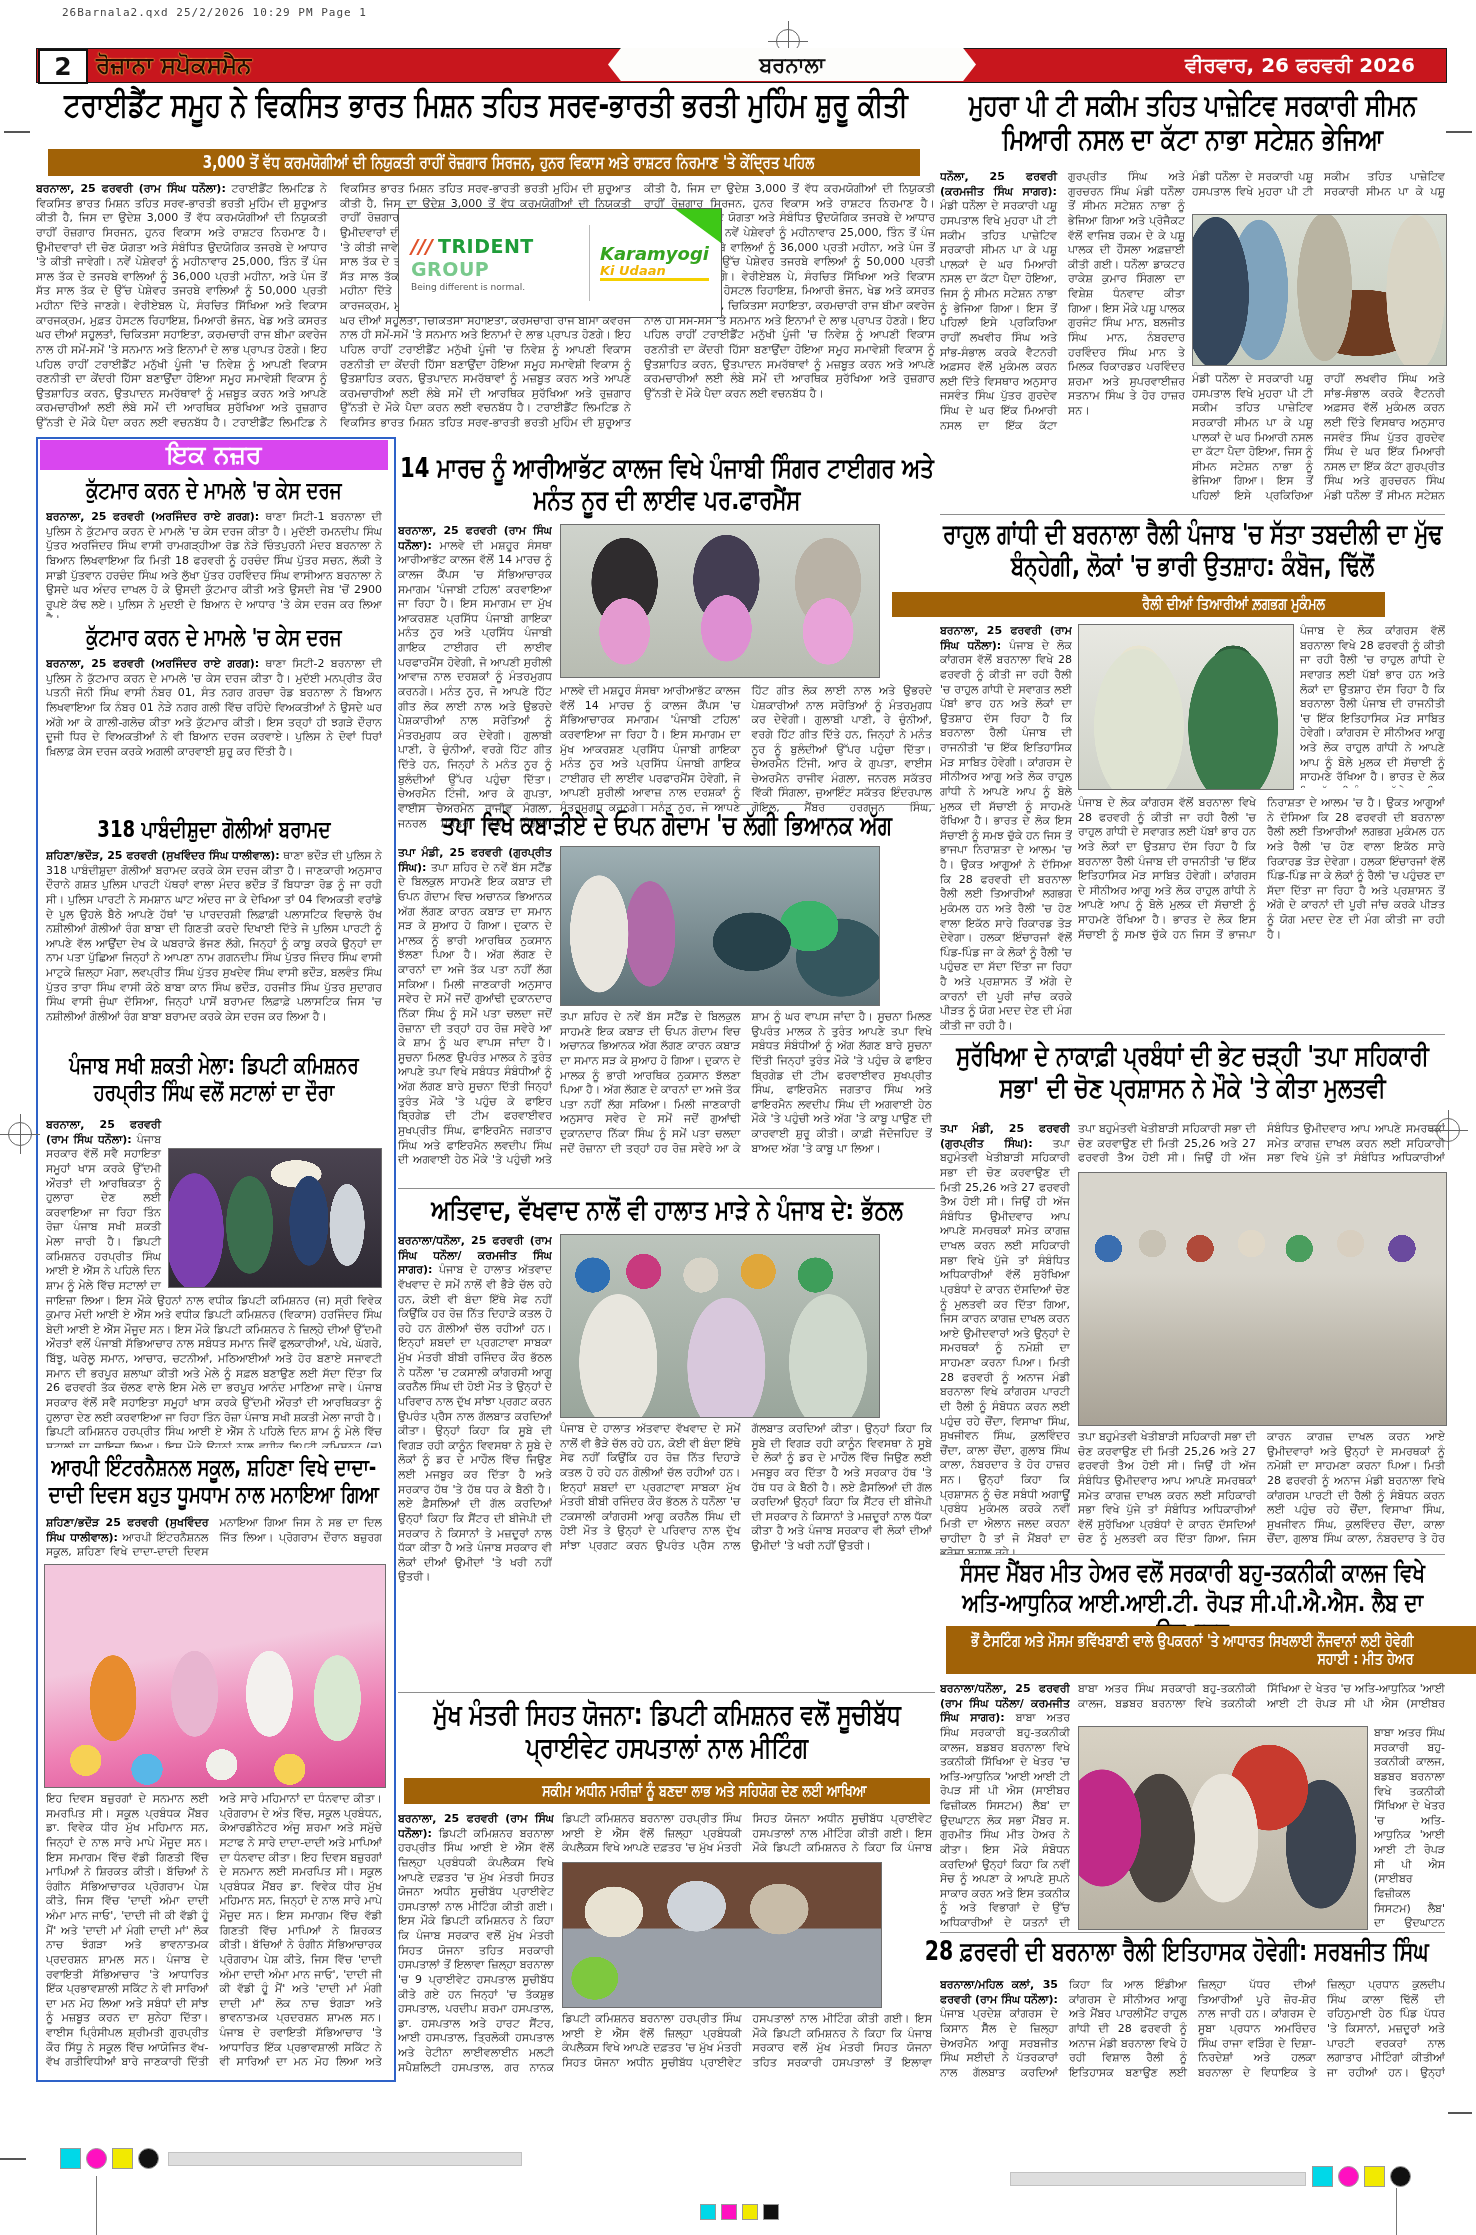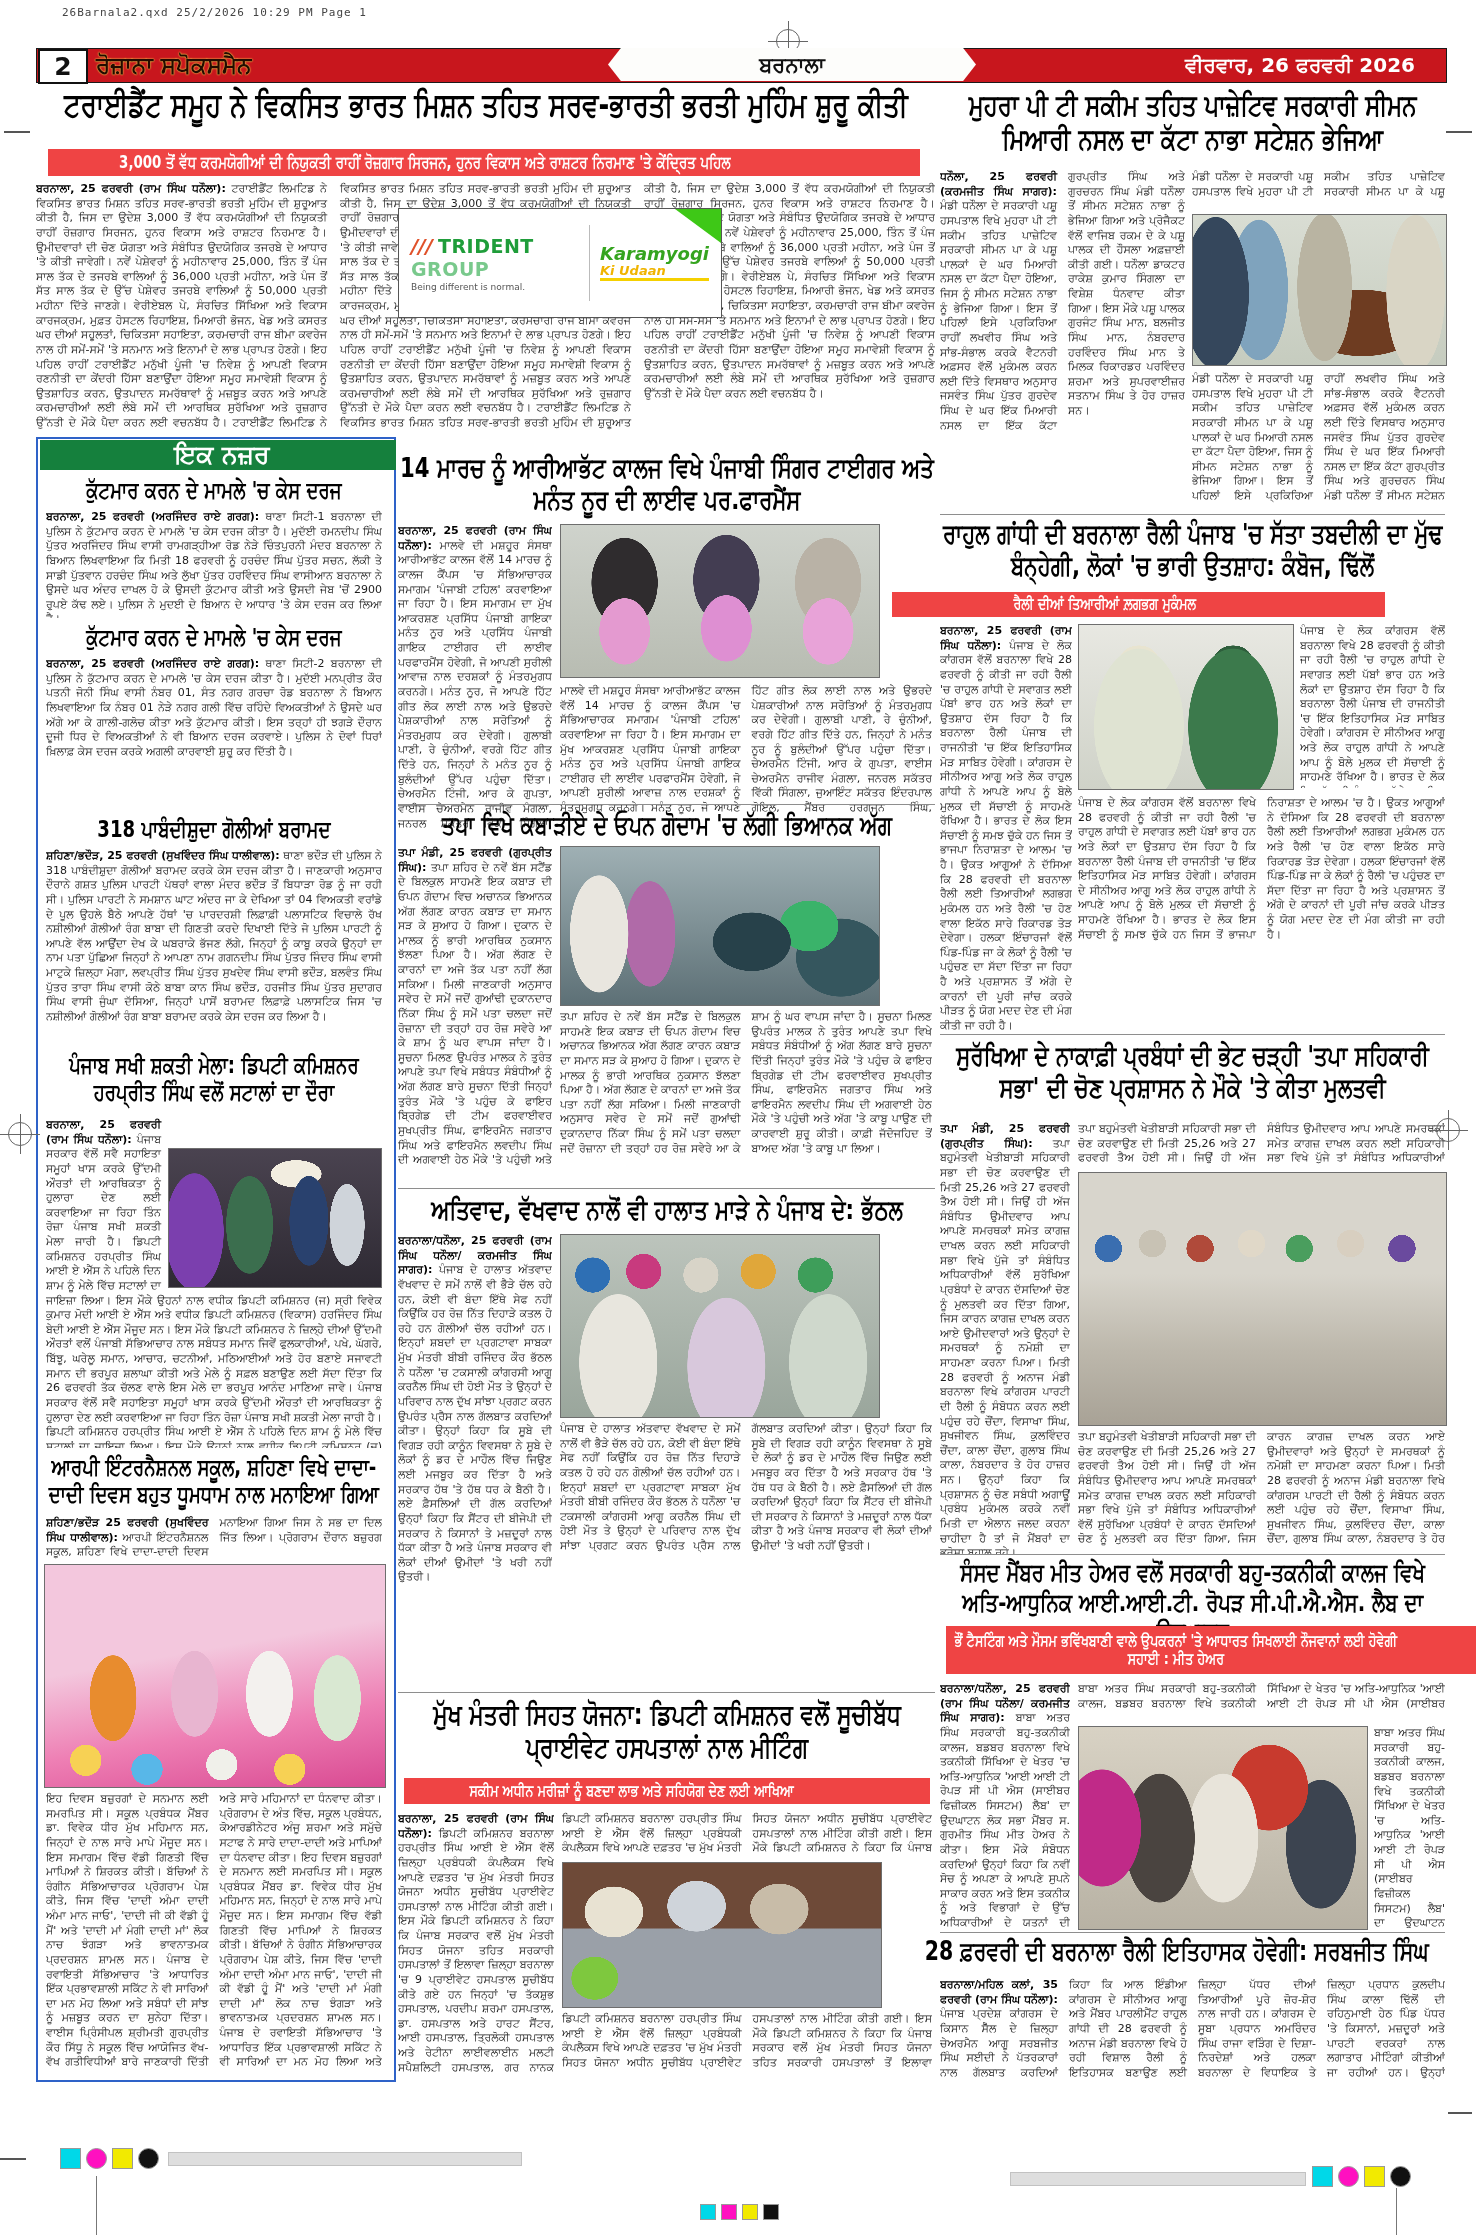--- a/index.html
+++ b/index.html
@@ -15,21 +15,21 @@
   .pagenum{background:#fff;border:2px solid #111;font-size:25px;font-weight:bold;color:#111;
            display:flex;align-items:center;justify-content:center;}
   .nameplate{font-size:23px;font-weight:bold;color:#230a00;text-shadow:0 0 2px #ffd24d,0 0 1px #ffd24d;white-space:nowrap;}
   .ribbon{background:#fdfdfb;clip-path:polygon(0 50%,3.5% 0,96.5% 0,100% 50%,96.5% 100%,3.5% 100%);
           display:flex;align-items:center;justify-content:center;font-size:21px;font-weight:bold;color:#101010;}
   .mh-date{font-size:20px;font-weight:bold;color:#fff;text-align:center;}
 
   
   .head{font-weight:bold;color:#000;text-align:center;line-height:1.18;}
   .cond{display:block;width:127%;margin-left:-13.5%;transform:scaleX(.787);transform-origin:center top;}
-  .bar{background:#ef4444;color:#fff;font-weight:bold;text-align:center;display:flex;align-items:center;justify-content:center;line-height:1.15;}
+  .bar{background:#a16207;color:#fff;font-weight:bold;text-align:right;display:flex;align-items:center;justify-content:center;line-height:1.15;}
   .rule{background:#8e8e8e;height:1px;}
 
   
   .txt{font-size:11px;line-height:1.33;text-align:justify;overflow:hidden;color:#1c1c1c;}
   .txt b.dl{color:#000;}
   .c2{column-count:2;column-gap:11px;}
   .c3{column-count:3;column-gap:13px;}
   .c4{column-count:4;column-gap:11px;}
 
   
@@ -107,21 +107,21 @@
   .p-lab{background:
     radial-gradient(40px 60px at 8% 50%,#c02a88 0 97%,transparent 98%),
     radial-gradient(36px 66px at 28% 55%,#4a4440 0 97%,transparent 98%),
     radial-gradient(36px 66px at 50% 55%,#e8e4da 0 97%,transparent 98%),
     radial-gradient(40px 44px at 66% 30%,#c83a2e 0 97%,transparent 98%),
     radial-gradient(36px 66px at 84% 58%,#3c4450 0 97%,transparent 98%),
     linear-gradient(#d8d2c4,#b8b2a4);}
 
   
   .ikbox{border:2px solid #2e62c8;background:#fff;}
-  .ikbar{background:#15803d;color:#fff;font-weight:bold;font-size:25px;text-align:center;line-height:1.2;padding-left:8px;}
+  .ikbar{background:#d946ef;color:#fff;font-weight:bold;font-size:25px;text-align:center;line-height:1.2;}
 
   
   .logobox{background:#fff;border:1.5px solid #555;overflow:hidden;}
   .logobox .tri-slash{color:#e0512a;font-weight:bold;font-style:italic;font-size:20px;}
   .logobox .tri-name{color:#1f9d3a;font-weight:bold;font-size:19px;letter-spacing:.5px;}
   .logobox .tri-name span{color:#79c98c;}
   .logobox .tri-tag{color:#555;font-size:9px;margin-top:2px;}
   .logobox .sep{width:1px;background:#bbb;height:70%;margin:0 10px;}
   .ky1{color:#35a41f;font-weight:bold;font-style:italic;font-size:18px;line-height:1;}
   .ky2{color:#f0b400;font-weight:bold;font-style:italic;font-size:13px;border-bottom:3px solid #f5d000;}

